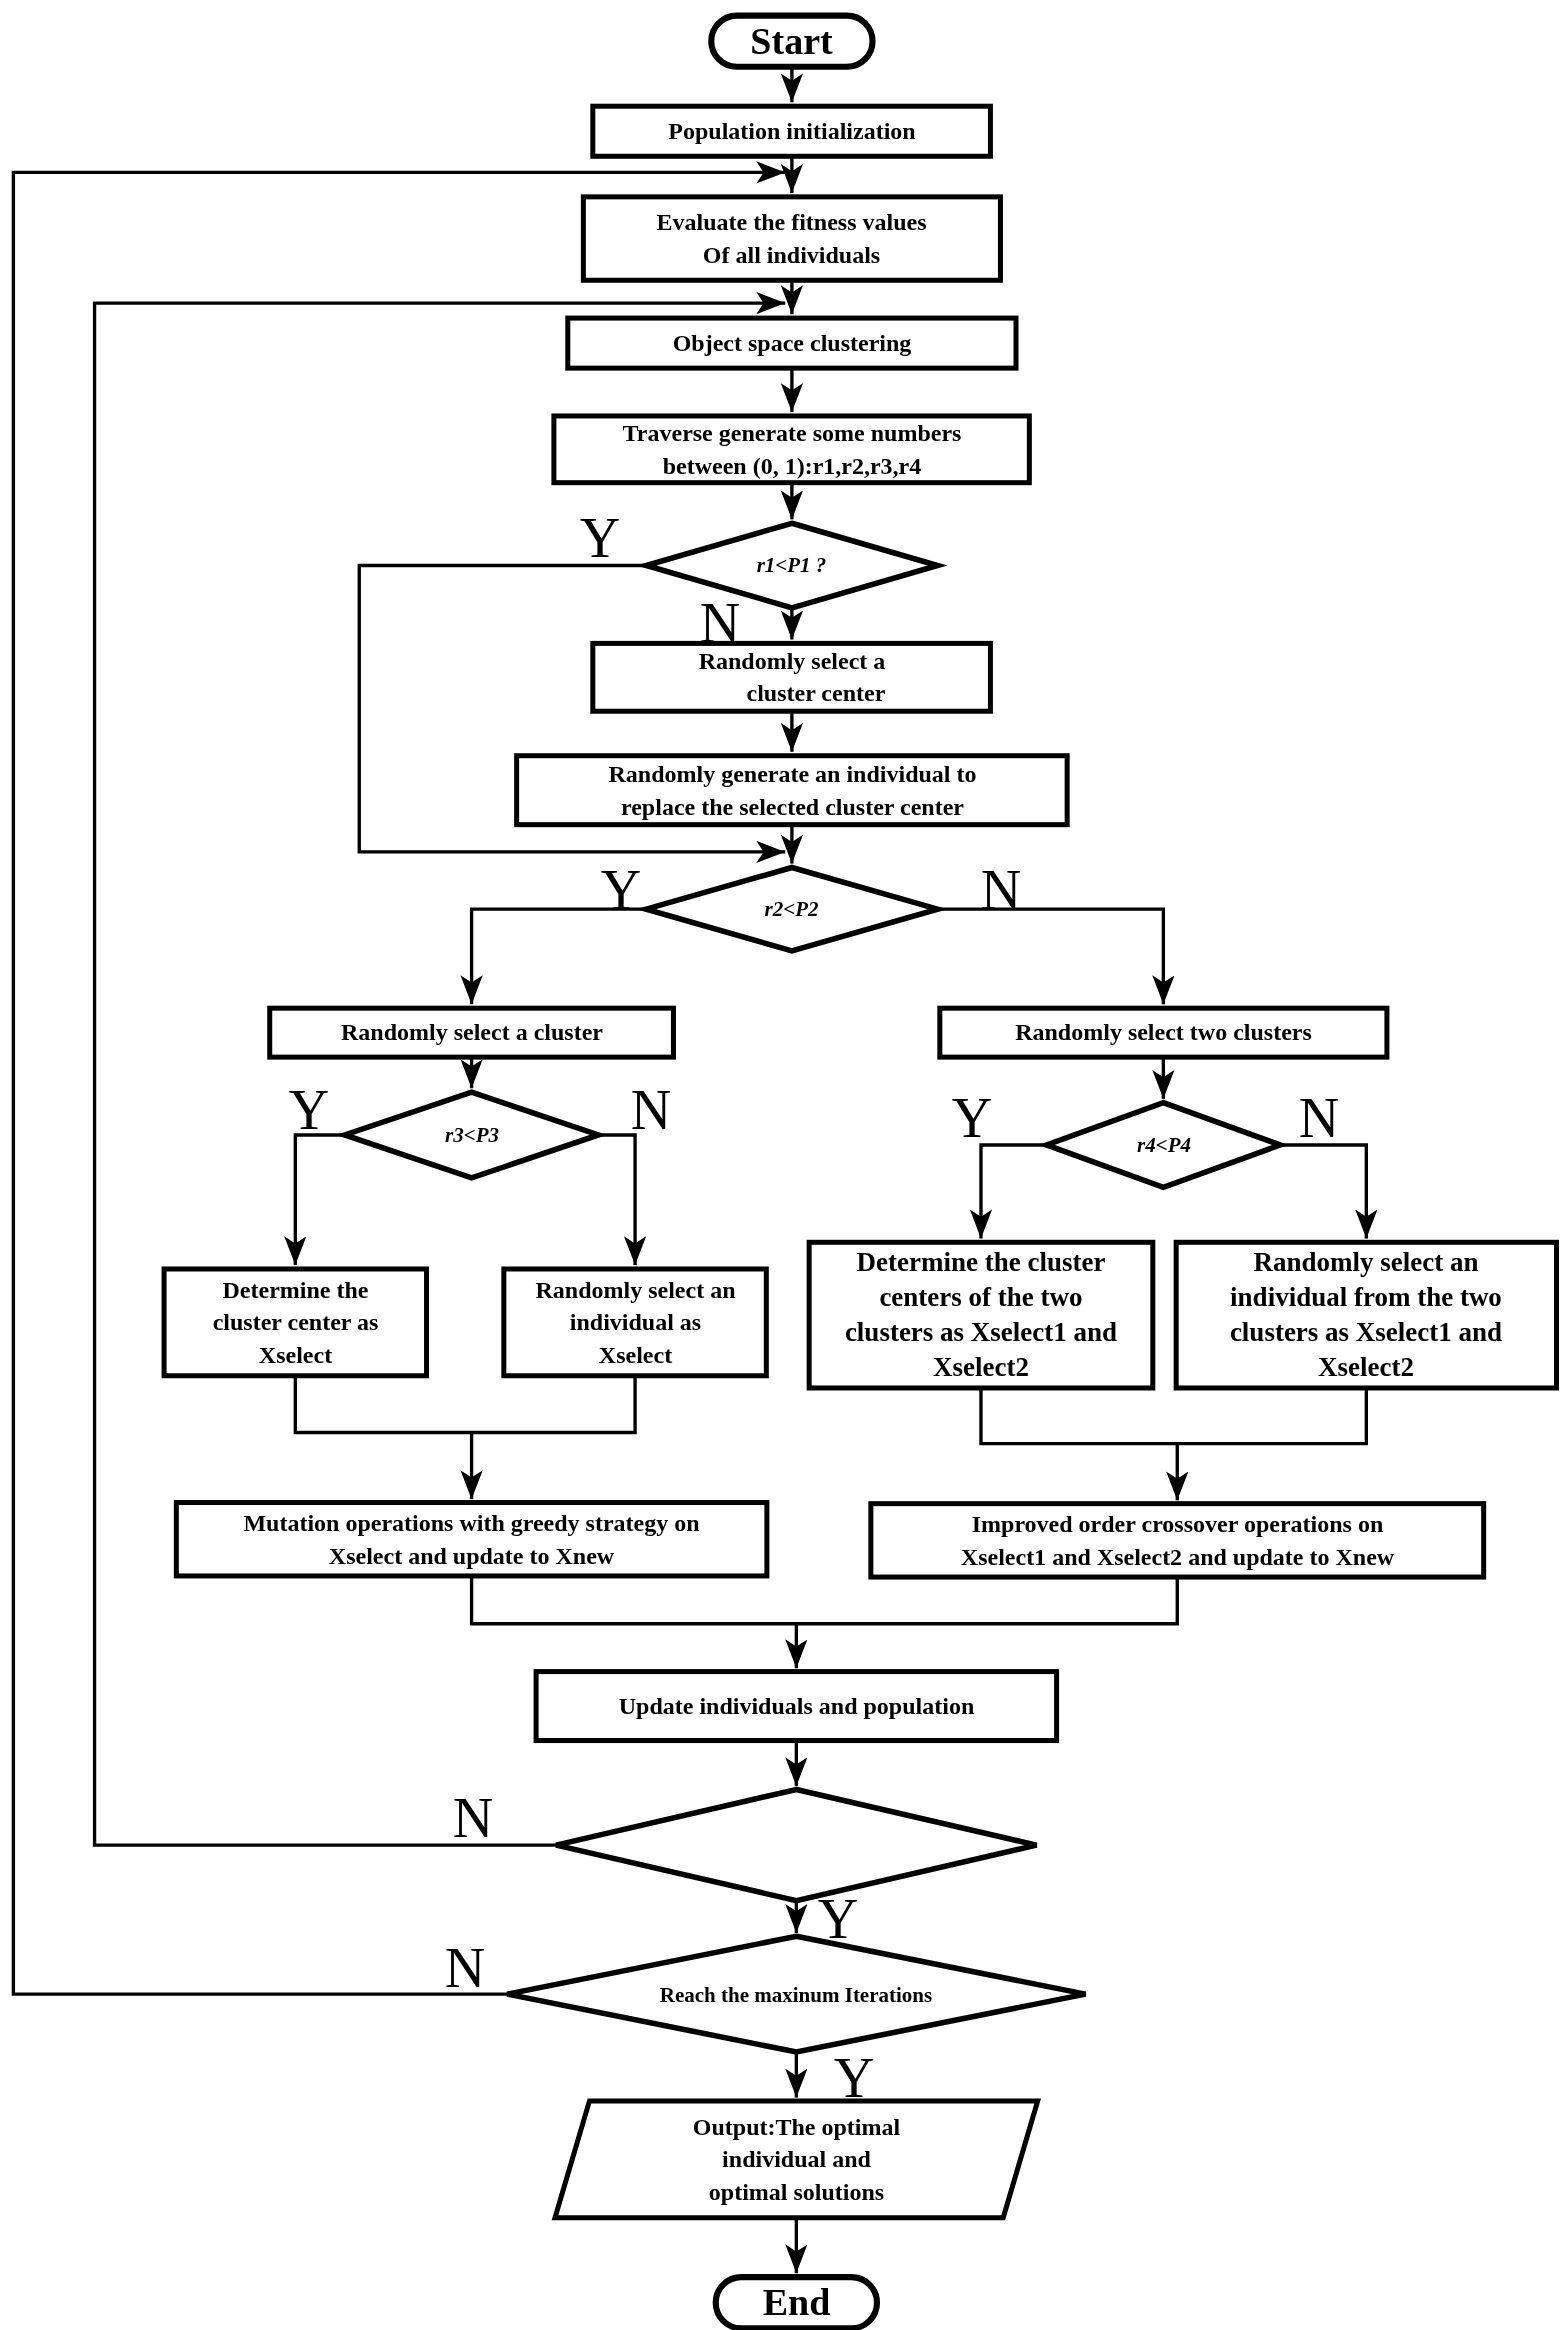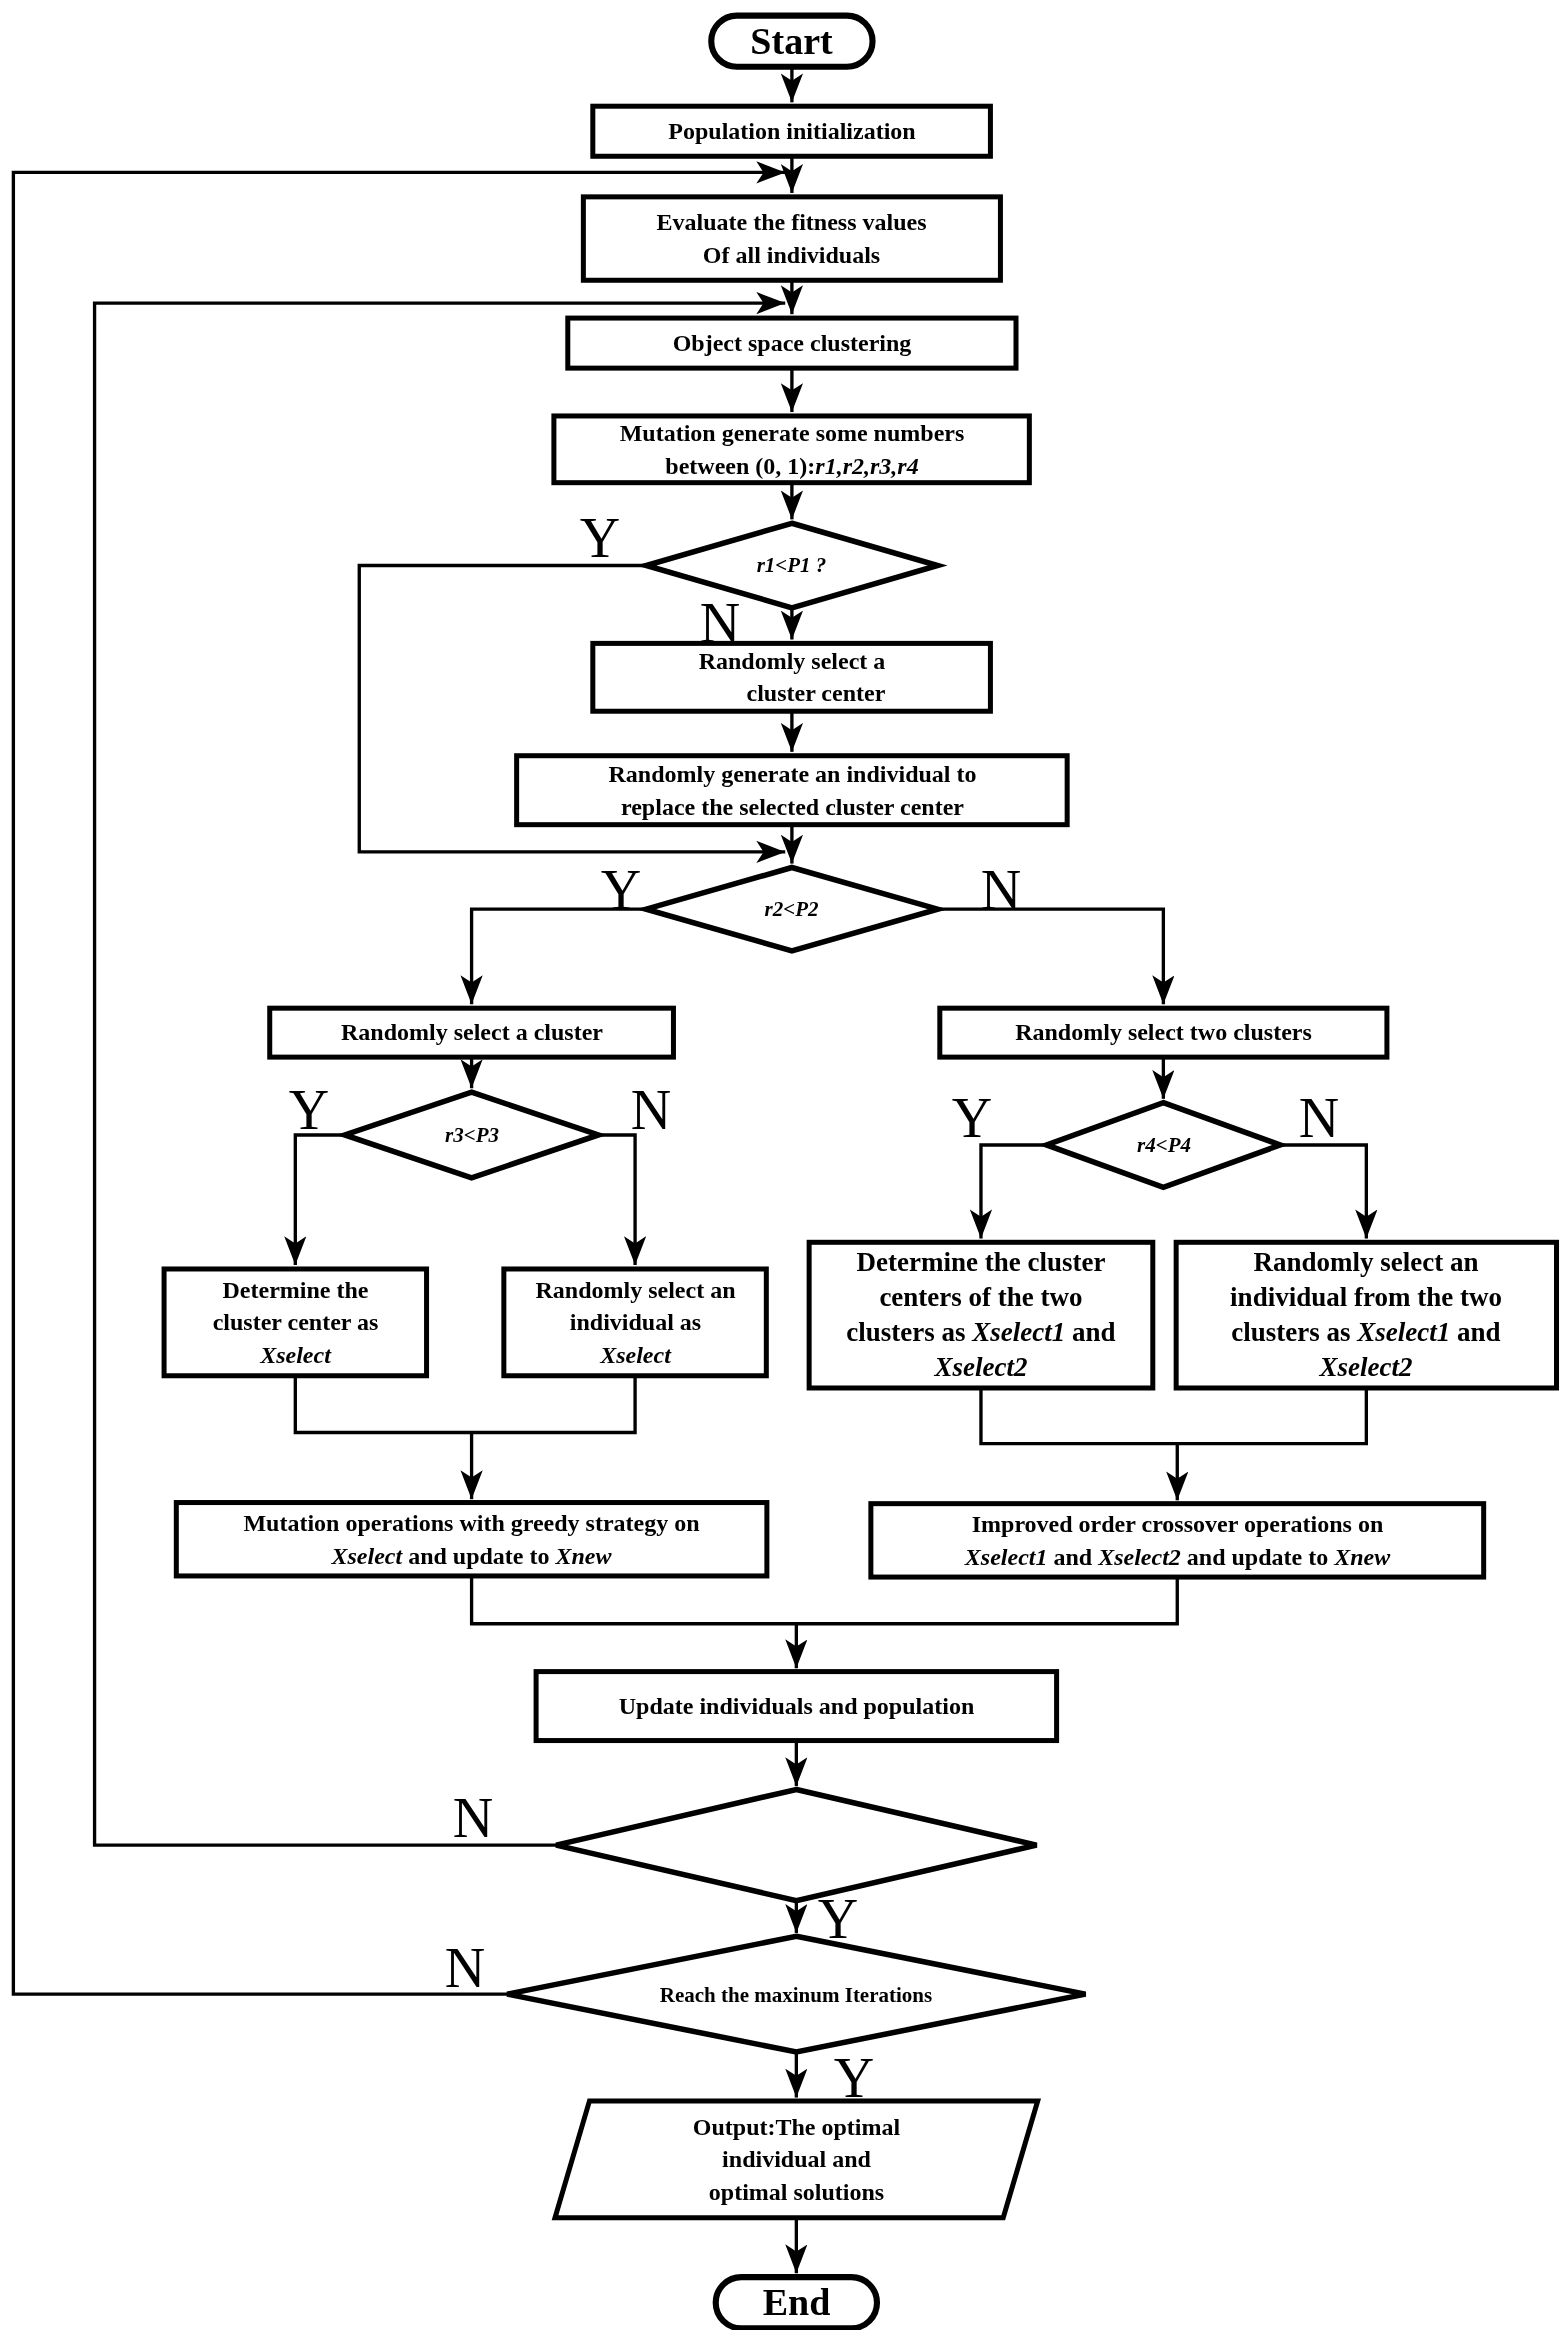--- a/index.html
+++ b/index.html
@@ -21,21 +21,21 @@
     font-weight: bold;
     font-size: 24px;
     line-height: 1.34;
     z-index: 2;
     pointer-events: none;
   }
   .lbl.small { font-size: 27px; line-height: 1.3; align-items: center; }
   .lbl.big { font-size: 38px; }
   .lbl.dmd { font-size: 21px; }
   .lbl.dmd.it { font-style: italic; }
-  .it { font-style: italic; }
+  .it { }
   .yn {
     position: absolute;
     transform: translate(-50%, -50%);
     font-size: 56px;
     font-weight: normal;
     z-index: 2;
     pointer-events: none;
   }
 </style>
 </head>
@@ -124,21 +124,21 @@
       <span>Of all individuals</span>
     </div>
   </div>
 
   <div class="lbl" style="left:568px;top:318px;width:448px;height:50px;">
     <span>Object space clustering</span>
   </div>
 
   <div class="lbl" style="left:554px;top:416px;width:476px;height:67px;">
     <div>
-      <span>Mutation generate some numbers</span><br>
+      <span>Traverse generate some numbers</span><br>
       <span>between (0, 1):</span><span class="it">r1,r2,r3,r4</span>
     </div>
   </div>
 
   <div class="lbl dmd it" style="left:646px;top:523px;width:291px;height:85px;">
     <span>r1&lt;P1 ?</span>
   </div>
 
   <div class="lbl" style="left:593px;top:643px;width:398px;height:68px;text-align:right;">
     <div>

